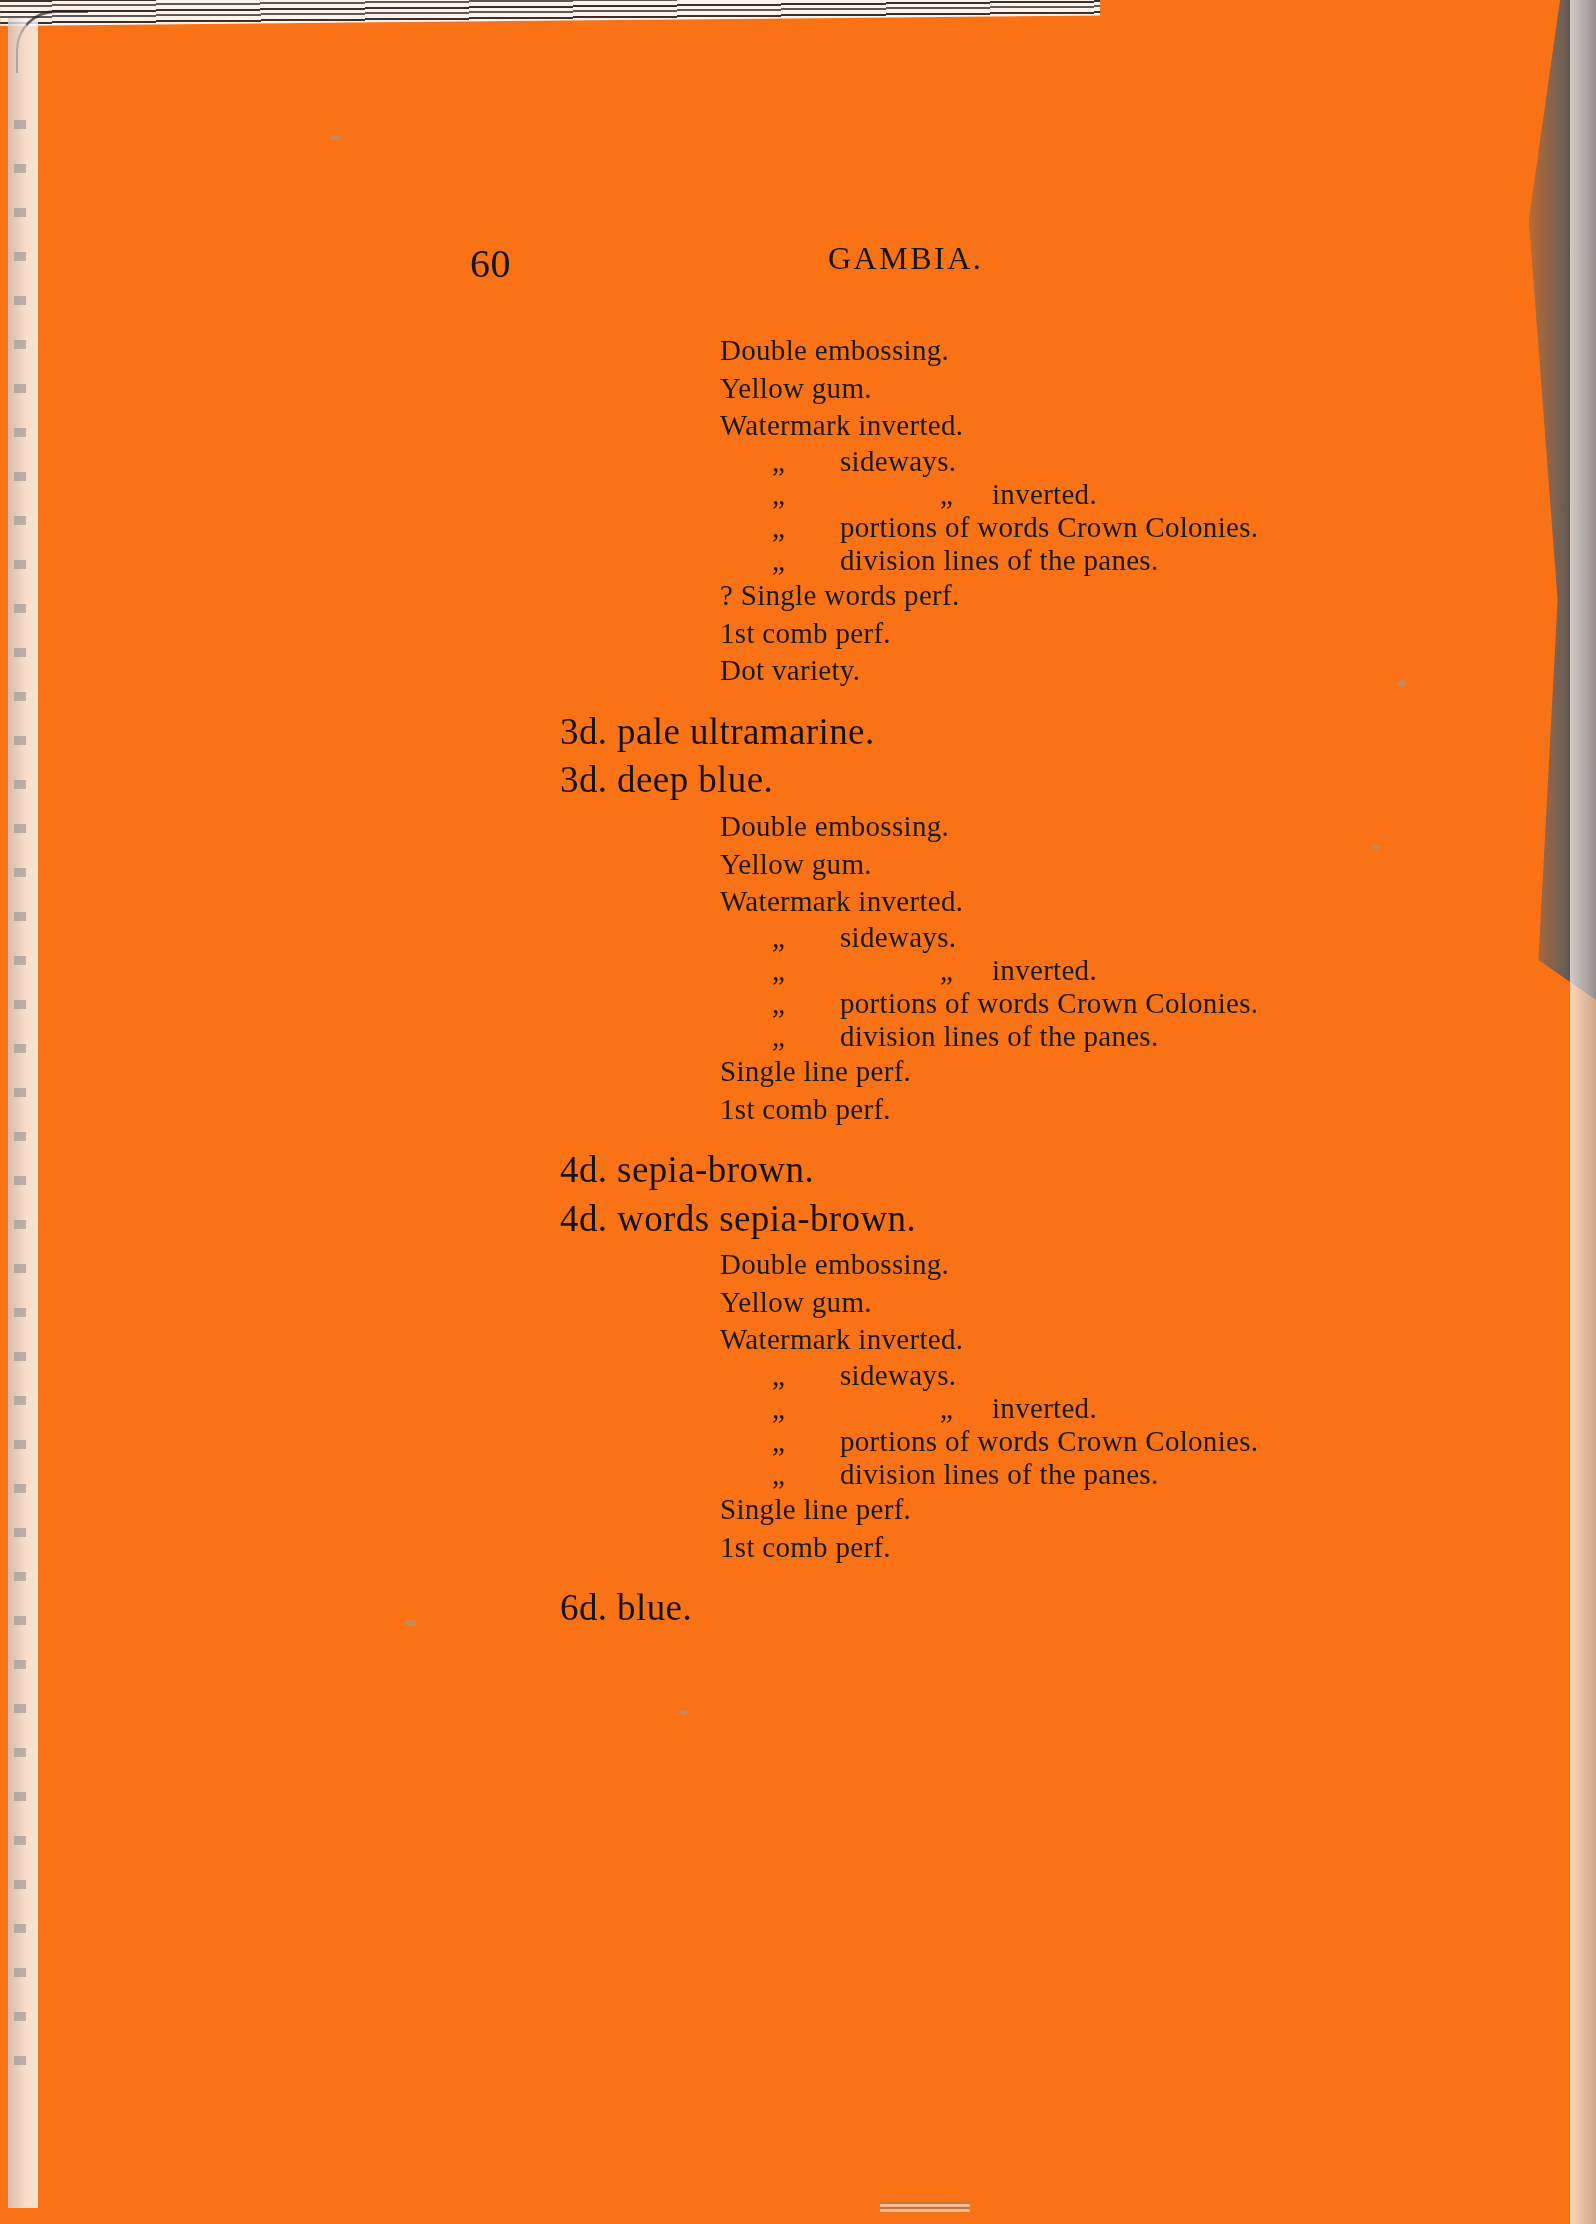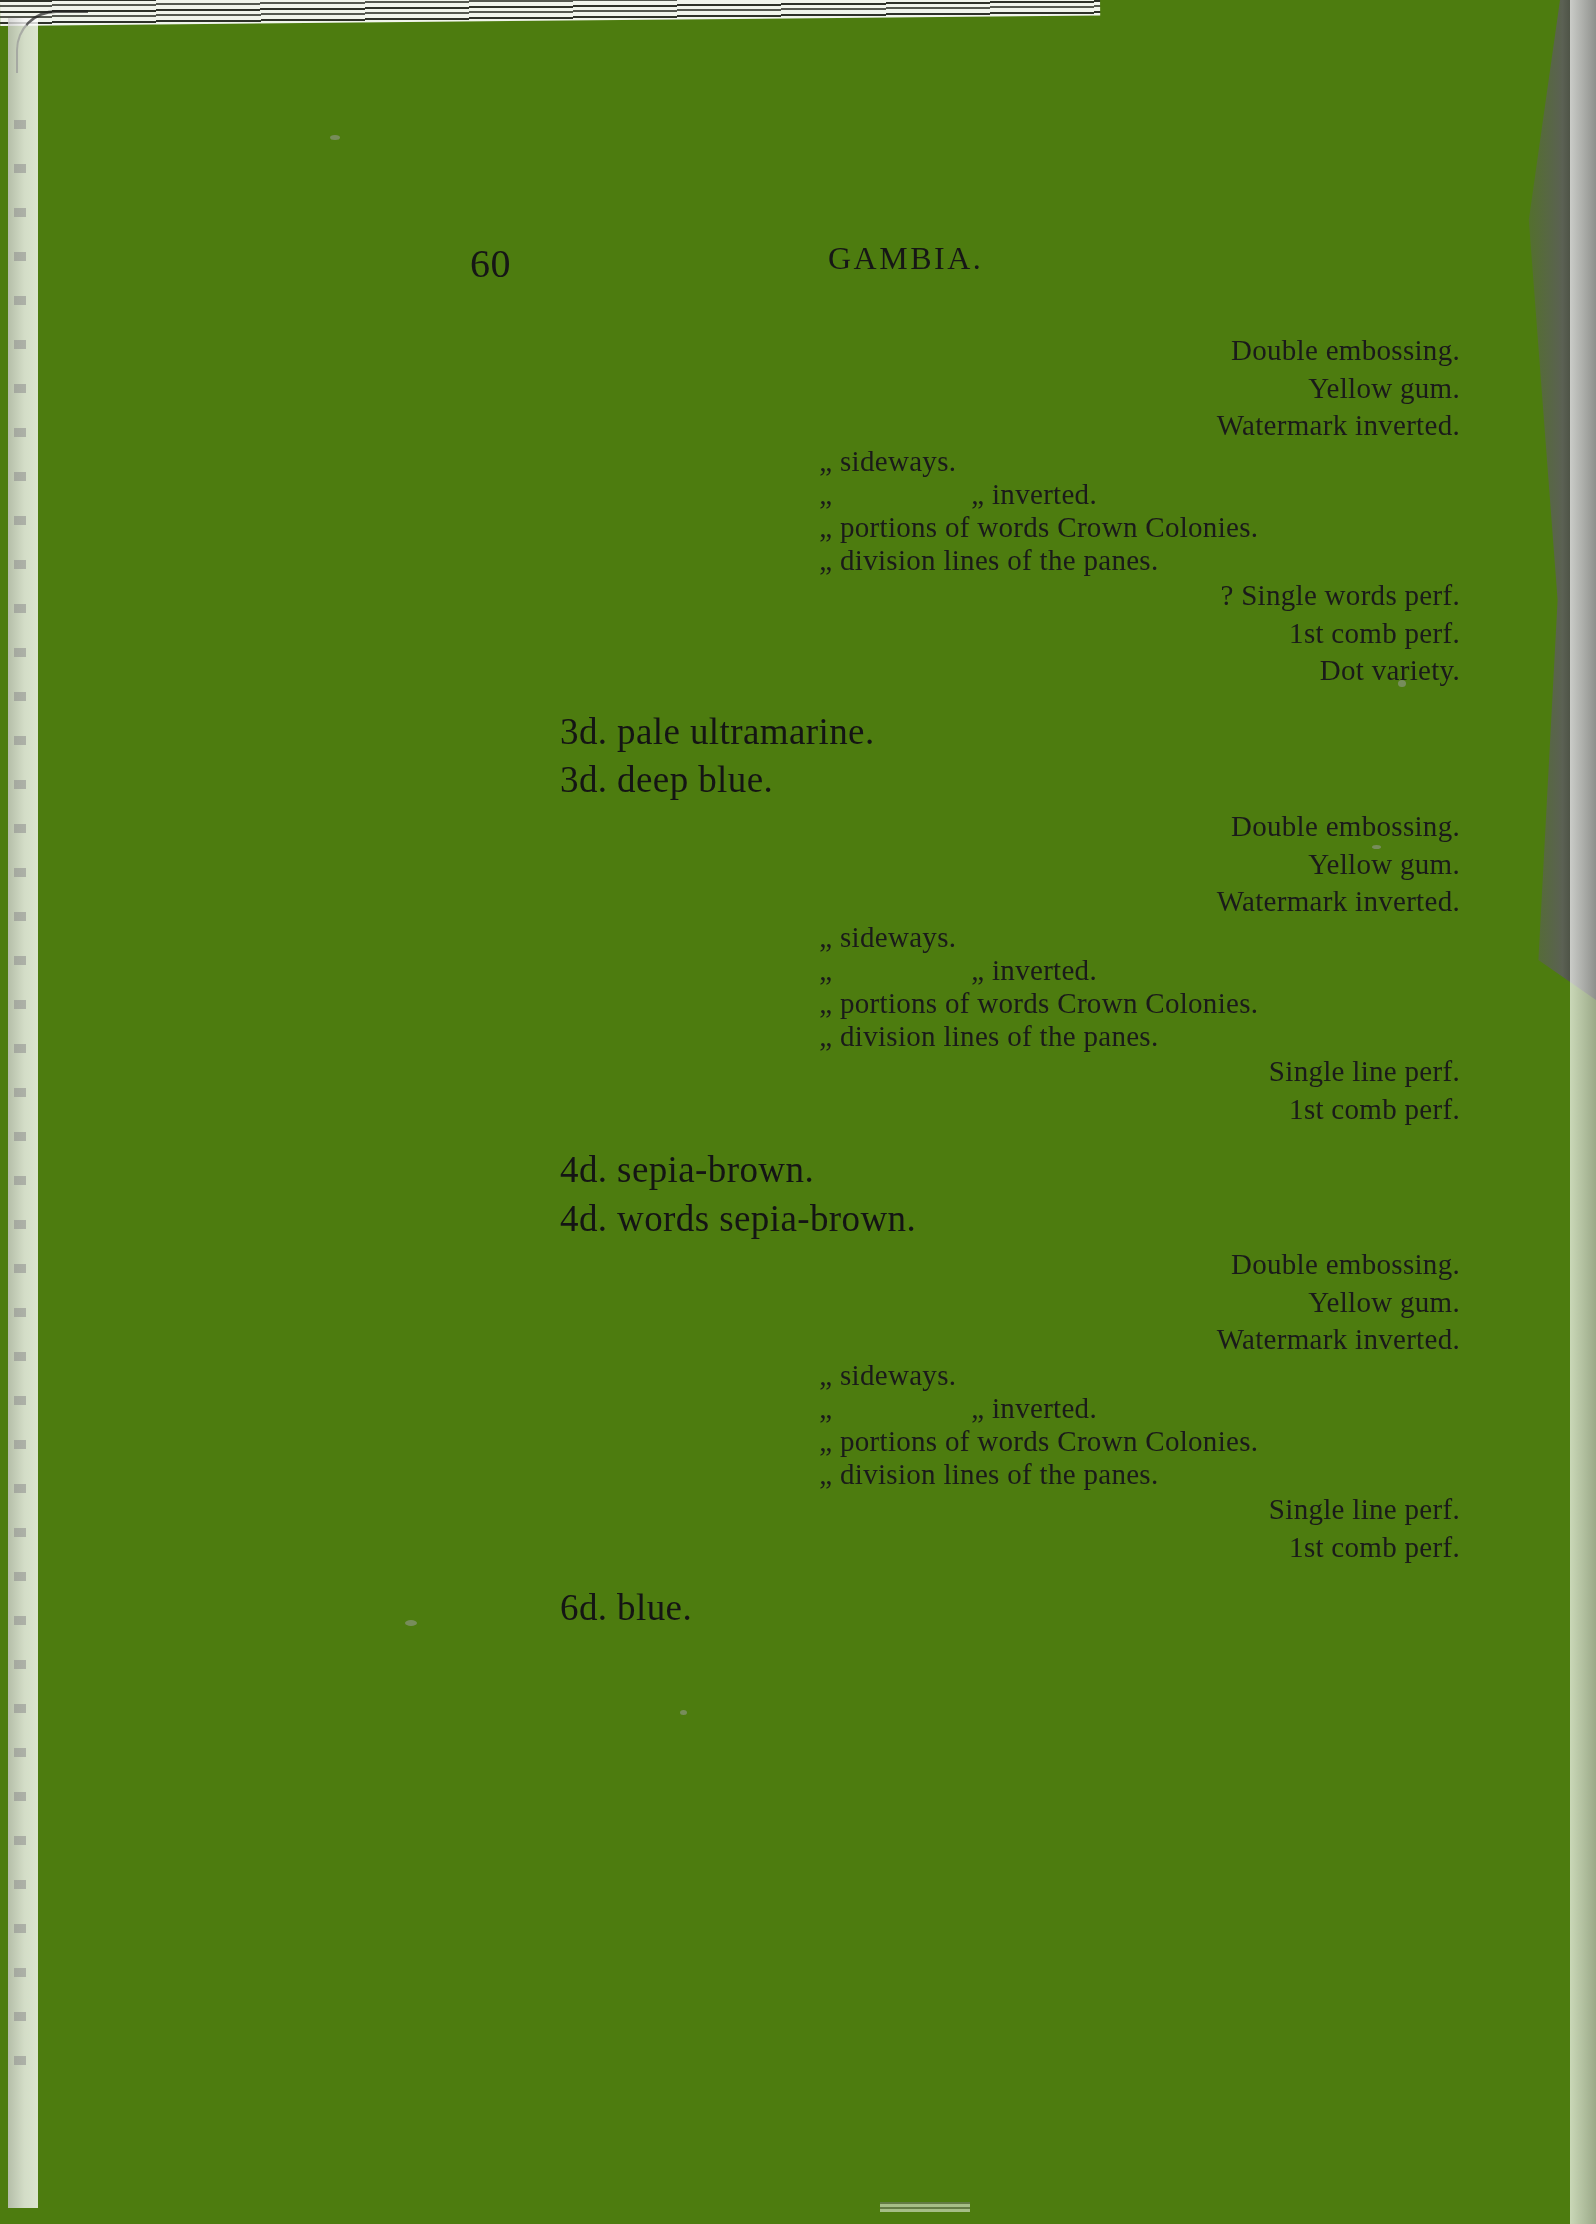--- a/index.html
+++ b/index.html
@@ -9,21 +9,21 @@
   }
   body {
     font-family: "Liberation Serif", serif;
     color: #111111;
   }
   .page {
     position: relative;
     width: 1596px;
     height: 2224px;
     margin: 0 auto;
-    background: #4d7c0f;
+    background: #f97316;
     overflow: hidden;
   }
 
   
   .scan-edge-top {
     position: absolute;
     left: 0; top: 0;
     width: 1100px; height: 26px;
     background: repeating-linear-gradient(
         to bottom,
@@ -130,21 +130,20 @@
     color: #141414;
     margin: 0 0 1px 0;
     white-space: nowrap;
   }
   .group { margin-bottom: 18px; }
   .group-head { margin-bottom: 4px; }
   .sub-list {
     margin: 2px 0 0 0;
     padding: 0;
     list-style: none;
-    text-align: right;
   }
   .sub {
     font-size: 29px;
     line-height: 1.30;
     letter-spacing: .3px;
     color: #1a1a1a;
     margin-left: 160px;
     white-space: nowrap;
   }
   .ditto-row {

